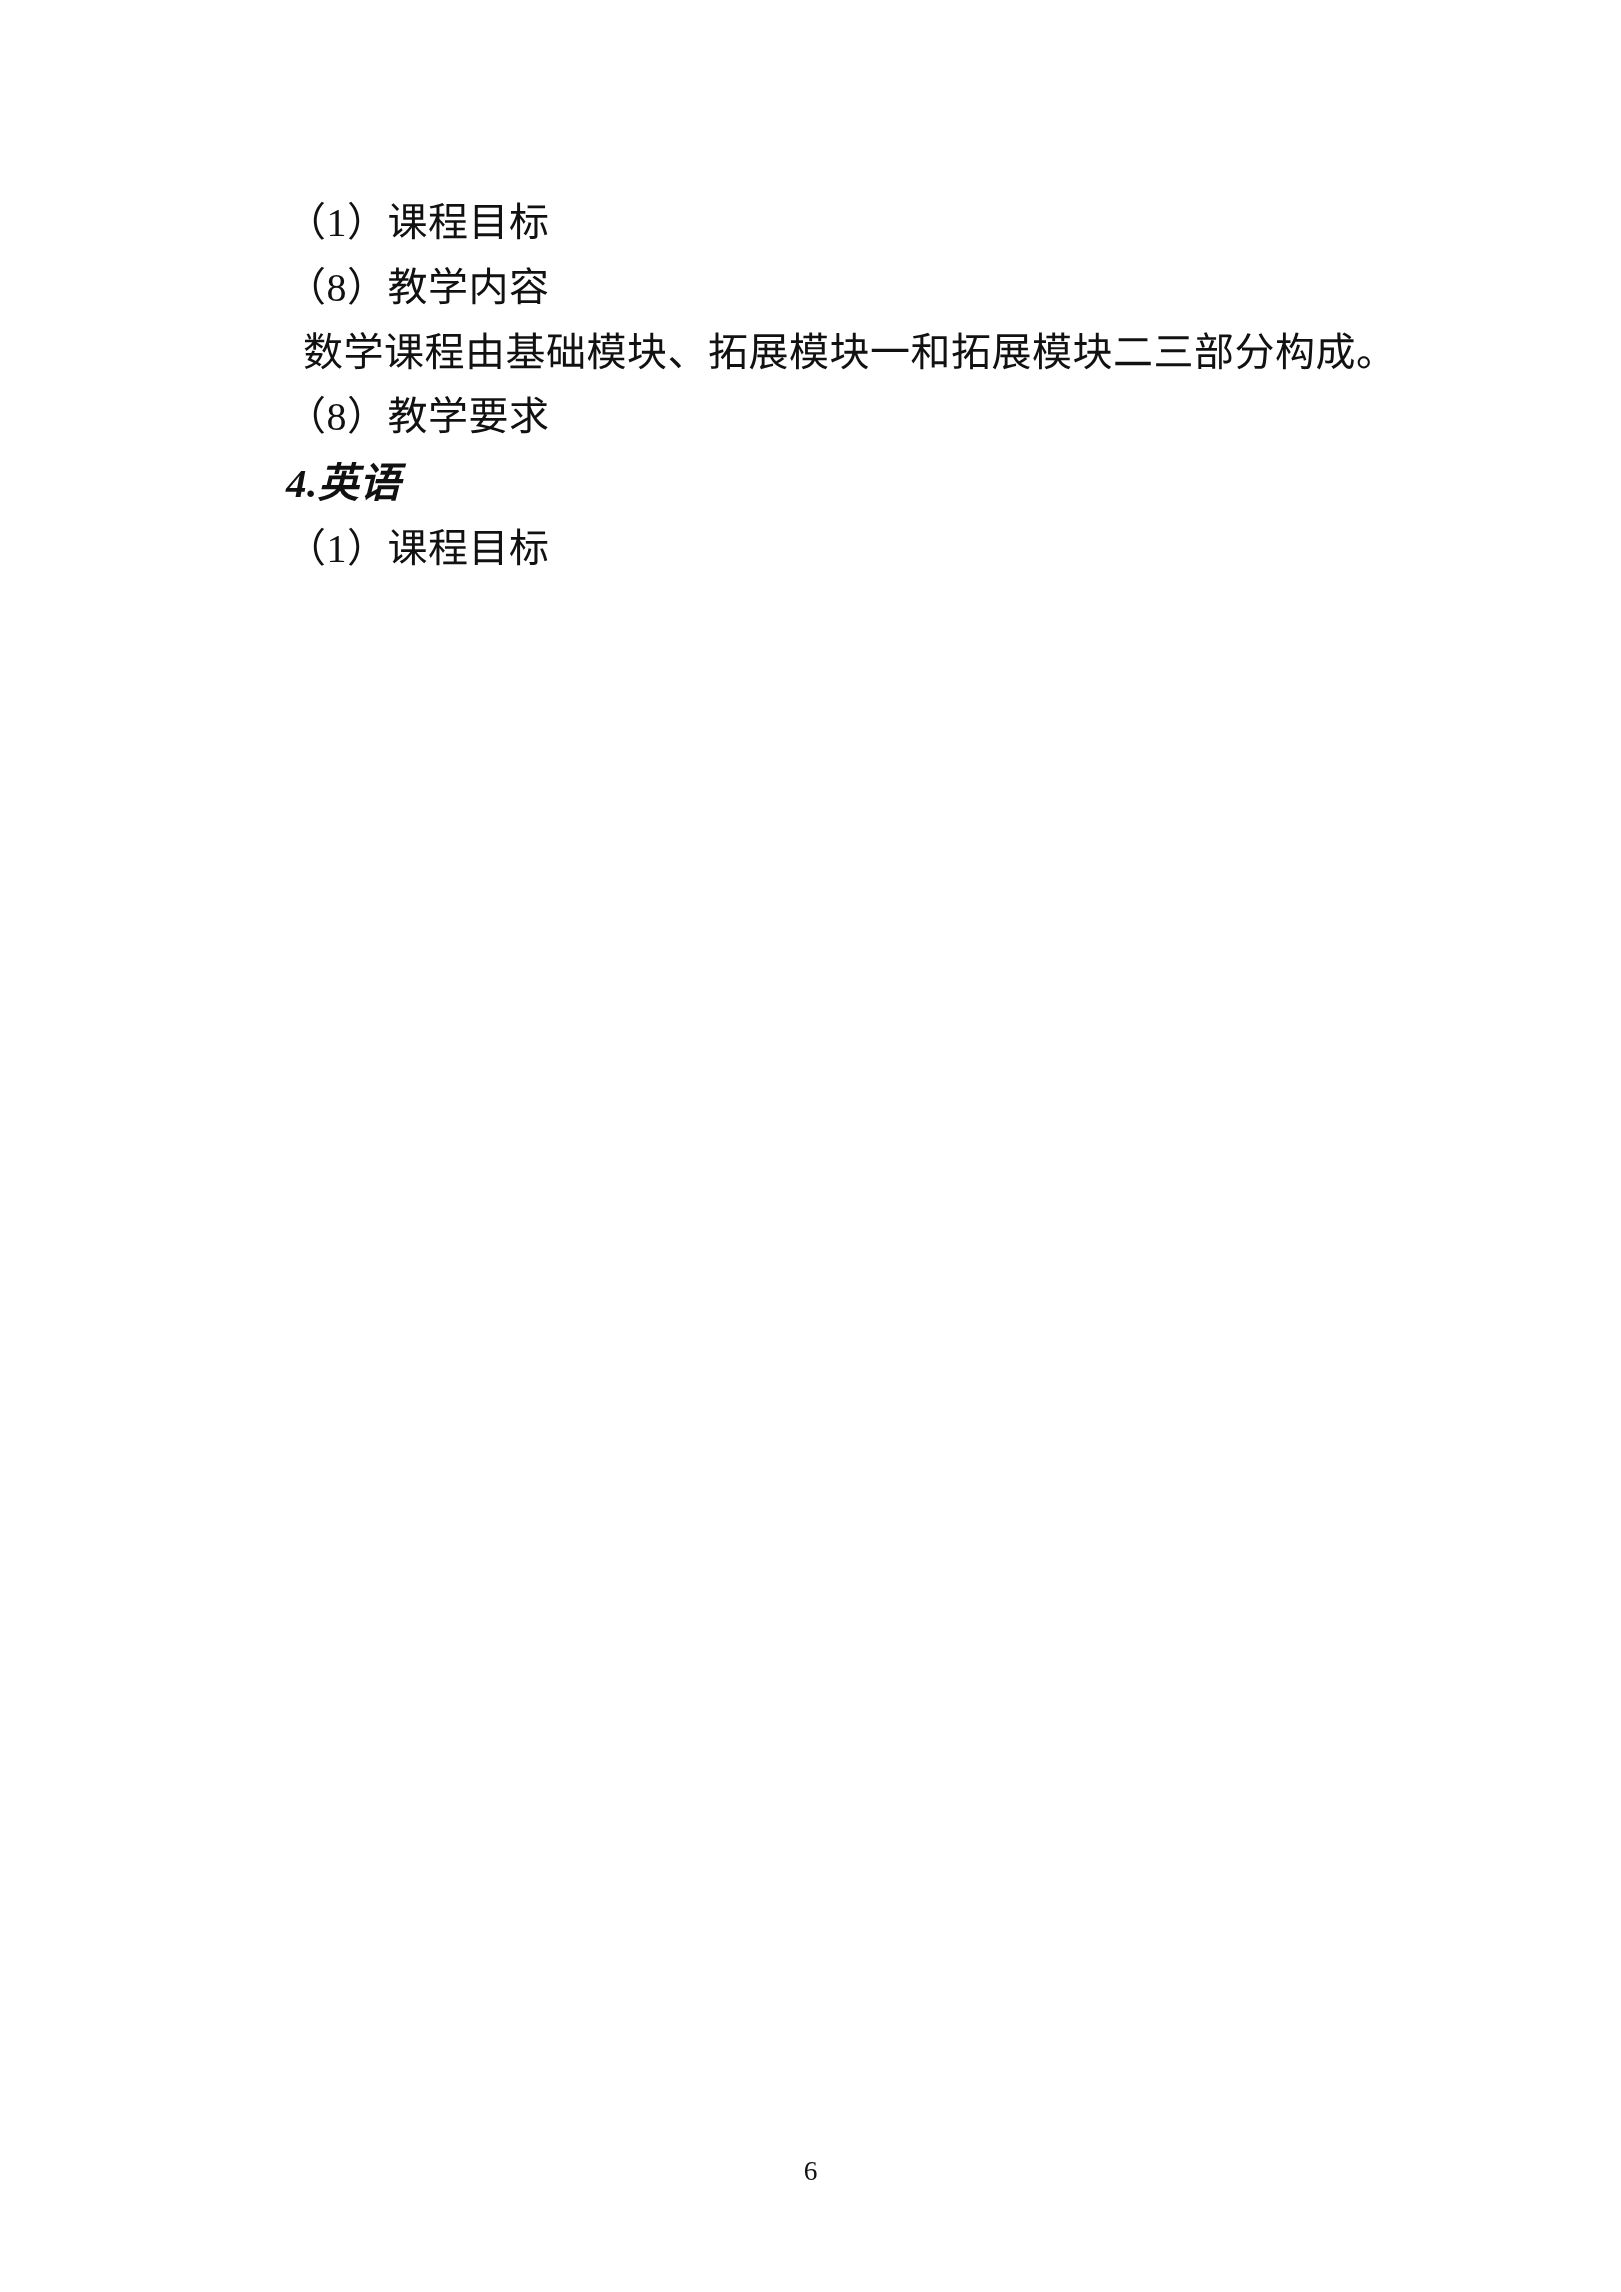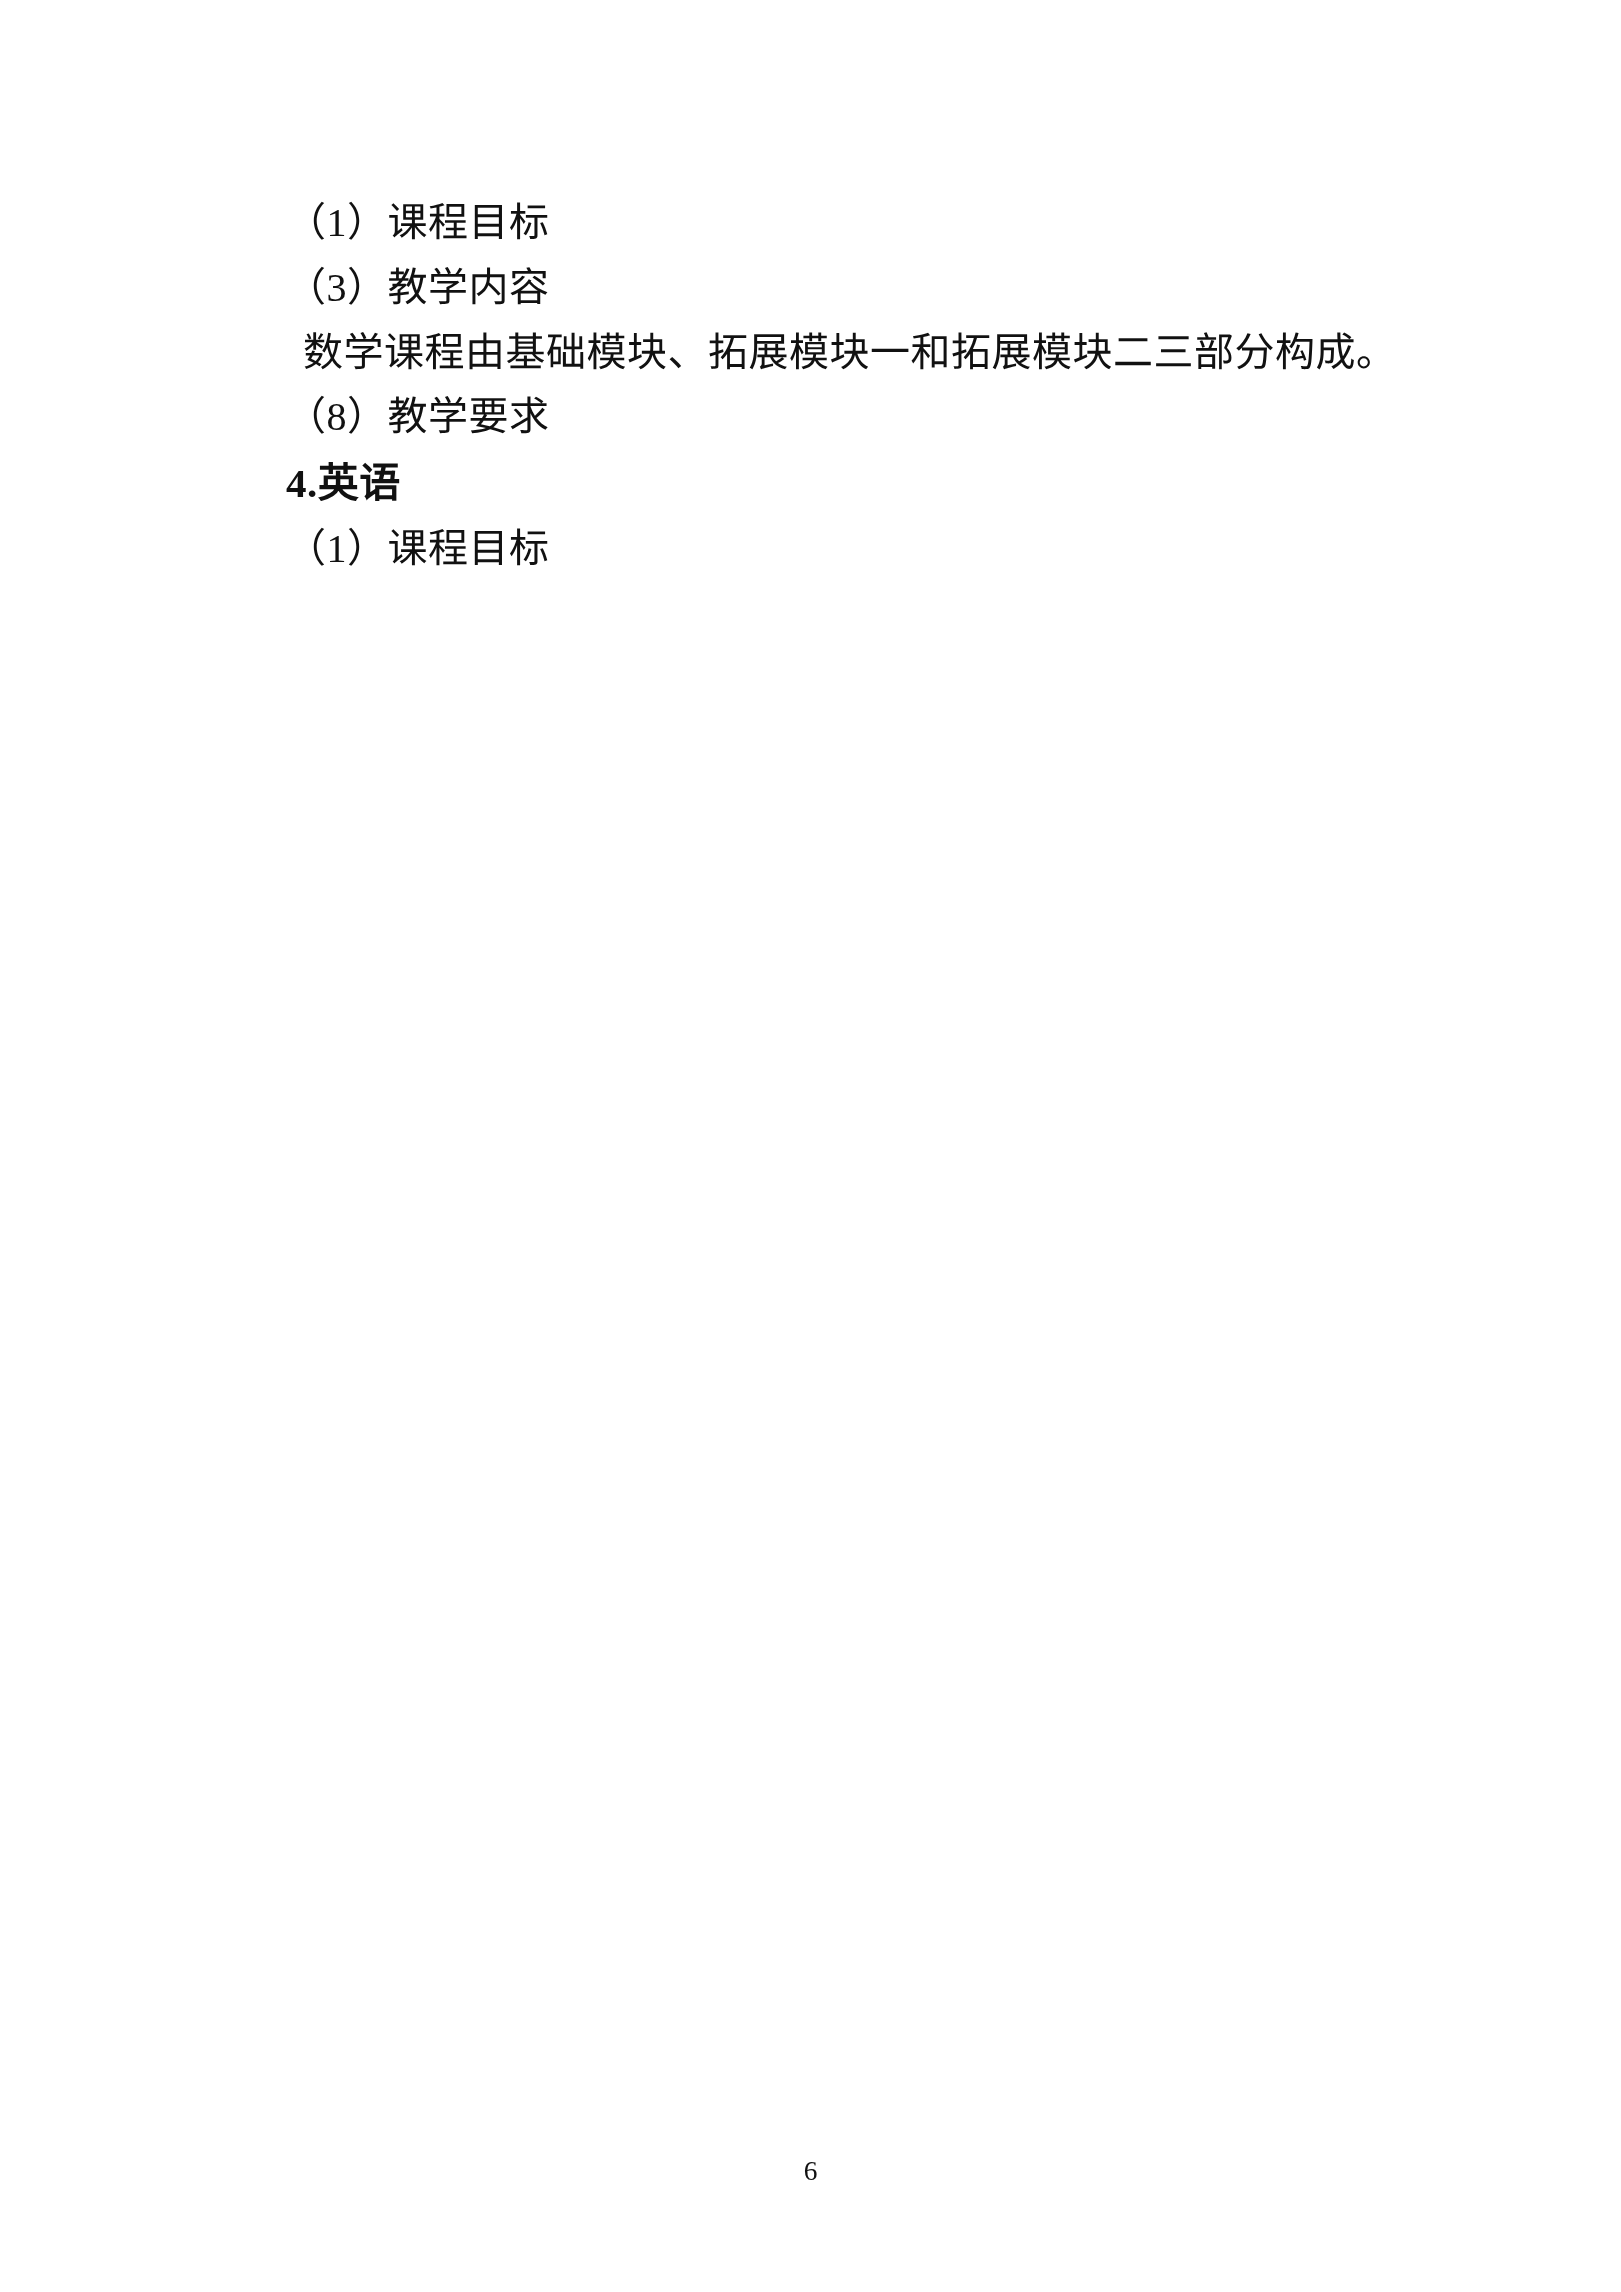--- a/index.html
+++ b/index.html
@@ -37,20 +37,21 @@
     font-family: "Liberation Serif", "DejaVu Serif", serif;
   }
   .indent {
     text-indent: 80px;
   }
   .heading {
     text-indent: 63px;
     font-weight: bold;
     font-size: 41px;
     line-height: 1.62;
+    font-style: italic;
   }
   .sub-label {
     text-indent: 63px;
   }
   .para-block {
     margin-bottom: 0;
   }
   .page-number {
     position: absolute;
     left: 0;
@@ -64,21 +65,21 @@
 </style>
 </head>
 <body>
 
 <div class="page">
   <div class="doc-body">
 
     <p class="sub-label para-block">（1）课程目标</p>
 
 
-    <p class="sub-label para-block">（3）教学内容</p>
+    <p class="sub-label para-block">（8）教学内容</p>
 
     <p class="indent para-block">数学课程由基础模块、拓展模块一和拓展模块二三部分构成。</p>
 
     <p class="sub-label para-block">（8）教学要求</p>
 
 
     <p class="heading para-block">4.英语</p>
 
     <p class="sub-label para-block">（1）课程目标</p>
 

